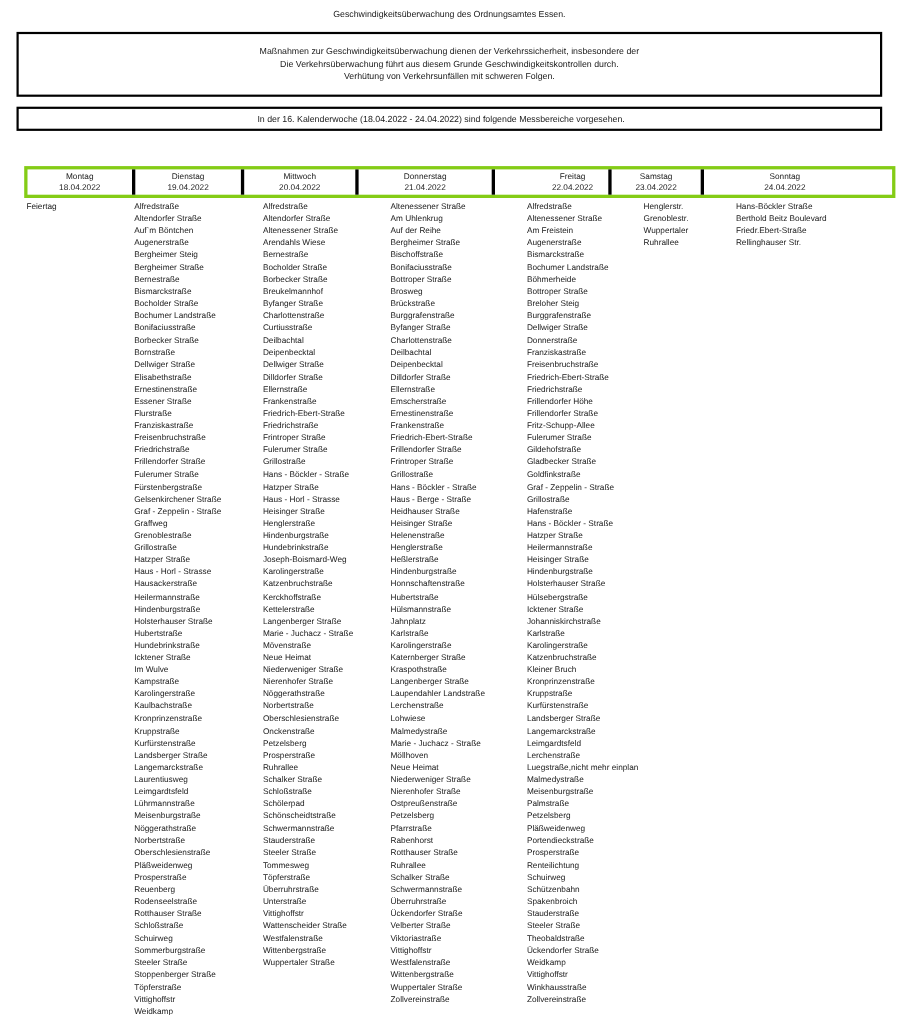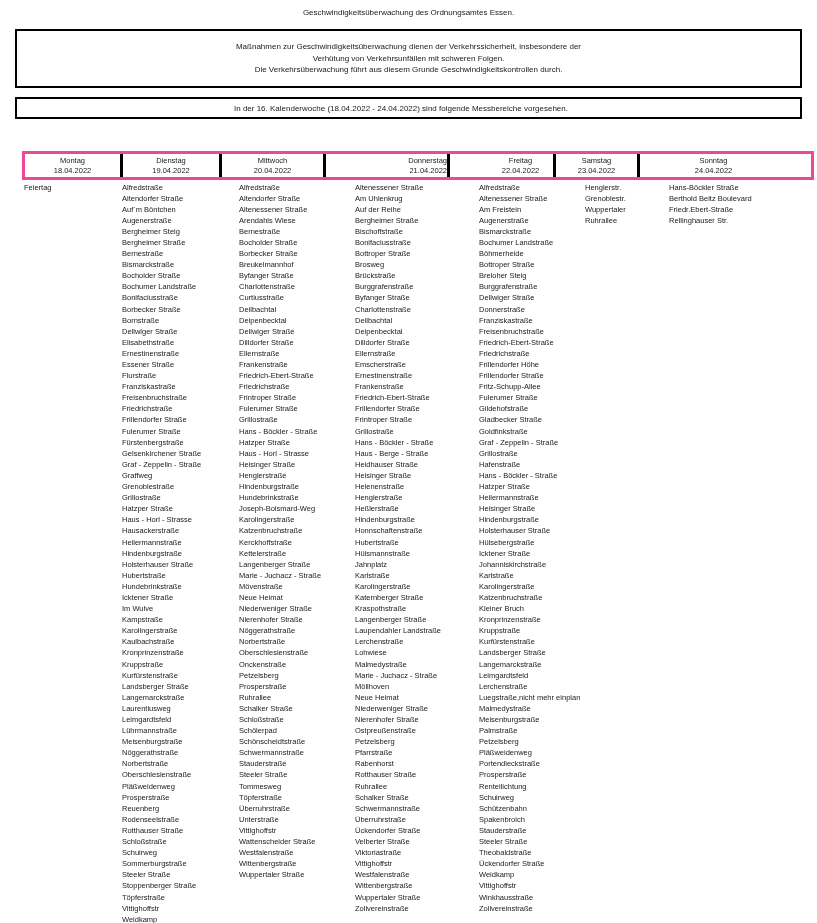--- a/index.html
+++ b/index.html
@@ -42,21 +42,21 @@
   .week-box .line2 {
     font-weight: bold;
     text-decoration: underline;
   }
   .schedule {
     margin: 23px 0 0 22px;
     width: 792px;
   }
   .header-row {
     display: flex;
-    border: 3px solid #ec4899;
+    border: 3px solid #84cc16;
     box-sizing: border-box;
     width: 792px;
     margin-top: 32px;
   }
   .header-cell {
     box-sizing: border-box;
     border-right: 3px solid #000;
     text-align: center;
     font-size: 7.5px;
     line-height: 10px;
@@ -82,43 +82,43 @@
   }
 </style>
 </head>
 <body>
 
 <div class="page">
   <div class="doc-title">Geschwindigkeitsüberwachung des Ordnungsamtes Essen.</div>
 
   <div class="notice-box" id="notice-box">
       <div>Maßnahmen zur Geschwindigkeitsüberwachung dienen der Verkehrssicherheit, insbesondere der</div>
+      <div>Die Verkehrsüberwachung führt aus diesem Grunde Geschwindigkeitskontrollen durch.</div>
       <div>Verhütung von Verkehrsunfällen mit schweren Folgen.</div>
-      <div>Die Verkehrsüberwachung führt aus diesem Grunde Geschwindigkeitskontrollen durch.</div>
     </div>
 
   <div class="week-box">
     <div class="line1">In der 16. Kalenderwoche (18.04.2022 - 24.04.2022) sind folgende Messbereiche vorgesehen.</div>
   </div>
 
   <div class="schedule">
     <div class="header-row" id="header-row">
         <div class="header-cell" style="width: 98px;">
           <div>Montag</div>
           <div>18.04.2022</div>
         </div>
         <div class="header-cell" style="width: 99px; text-align: center;">
           <div>Dienstag</div>
           <div>19.04.2022</div>
         </div>
         <div class="header-cell" style="width: 104px;">
           <div>Mittwoch</div>
           <div>20.04.2022</div>
         </div>
-        <div class="header-cell" style="width: 124px; text-align: right;">
+        <div class="header-cell" style="width: 124px;">
           <div>Donnerstag</div>
           <div>21.04.2022</div>
         </div>
         <div class="header-cell" style="width: 106px; padding-left: 38px;">
           <div>Freitag</div>
           <div>22.04.2022</div>
         </div>
         <div class="header-cell" style="width: 84px;">
           <div>Samstag</div>
           <div>23.04.2022</div>

